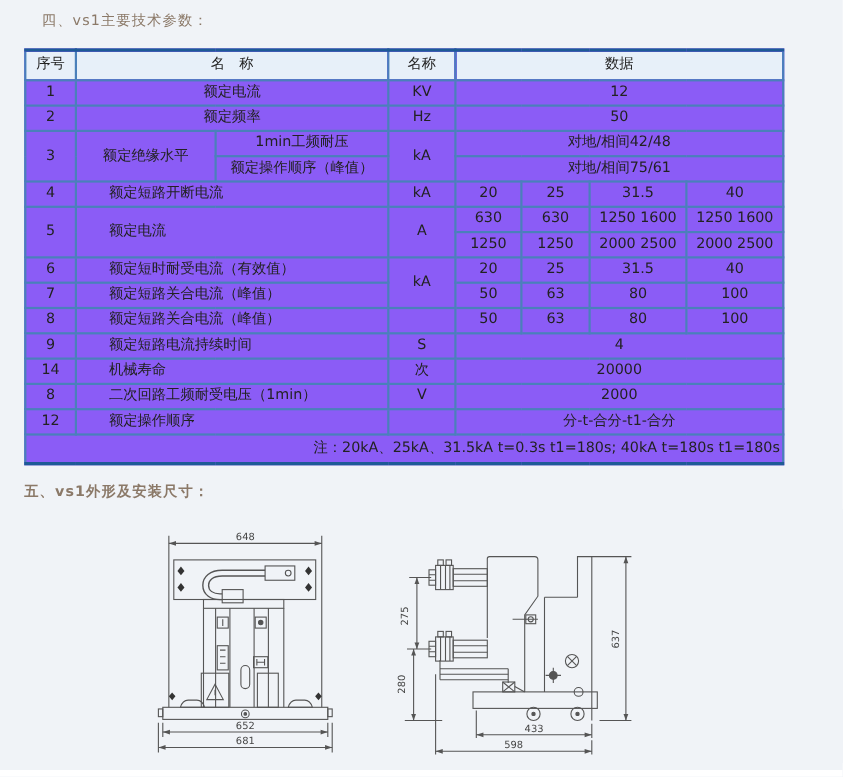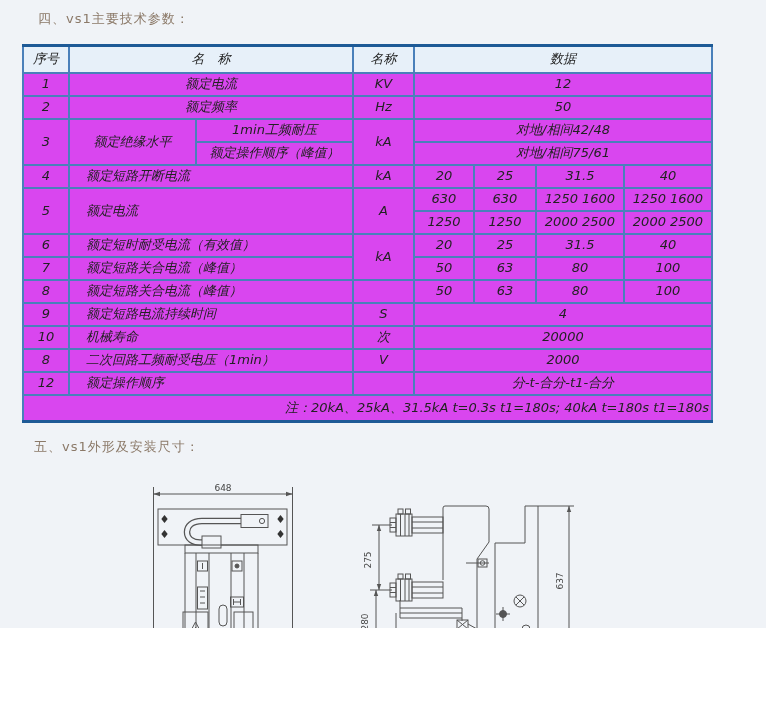--- a/index.html
+++ b/index.html
@@ -1,44 +1,43 @@
 <!DOCTYPE html>
 <html><head>
 <meta charset="utf-8">
 <style>
   html,body{margin:0;padding:0;}
   .page{
-    position:relative;width:766px;height:628px;overflow:hidden;
+    position:relative;width:766px;height:700px;overflow:hidden;
     background:#f0f3f7;
     font-family:"DejaVu Sans","Liberation Sans",sans-serif;
     color:#222;
   }
   .sec-title{
     position:absolute;font-size:13px;letter-spacing:1px;color:#8b7968;
     font-family:"DejaVu Sans","Liberation Sans",sans-serif;
   }
   #title4{left:38px;top:10px;}
-  #title5{left:34px;top:438px;}
+  #title5{left:22px;top:438px;font-weight:bold;}
   table.spec{
     position:absolute;left:22px;top:44px;width:689px;
     border-collapse:collapse;table-layout:fixed;
     border-top:3px solid #1e5a96;border-bottom:3px solid #1e5a96;
     border-left:2px solid #4a80ba;border-right:2px solid #4a80ba;
-    background:#d946ef;
-    font-style:italic;
+    background:#8b5cf6;
   }
   .spec th,.spec td{
     border:2px solid #4a80ba;
     font-size:13px;font-weight:normal;
     text-align:center;vertical-align:middle;
     padding:0 2px;height:21px;line-height:1.15;
     color:#222;overflow:hidden;white-space:nowrap;
   }
   .spec th{background:#e7f0f9;height:25px;}
-  .spec td.left{text-align:left;padding-left:16px;margin-top:44px;}
+  .spec td.left{text-align:left;padding-left:29px;margin-top:44px;}
   .spec tr.note-row td{text-align:right;padding-left:13px;height:24px;}
   .drawing{position:absolute;}
   #front-svg{left:130px;top:481px;}
   #side-svg{left:356px;top:481px;}
   svg text{
     font-family:"DejaVu Sans","Liberation Sans",sans-serif;
     font-size:9px;fill:#444;stroke:none;
   }
 </style>
 </head>
@@ -139,21 +138,21 @@
       <td>80</td>
       <td>100</td>
     </tr>
     <tr>
       <td>9</td>
       <td colspan="2" class="left">额定短路电流持续时间</td>
       <td>S</td>
       <td colspan="4">4</td>
     </tr>
     <tr>
-      <td>10</td>
+      <td>14</td>
       <td colspan="2" class="left">机械寿命</td>
       <td>次</td>
       <td colspan="4">20000</td>
     </tr>
     <tr>
       <td>8</td>
       <td colspan="2" class="left">二次回路工频耐受电压（1min）</td>
       <td>V</td>
       <td colspan="4">2000</td>
     </tr>

